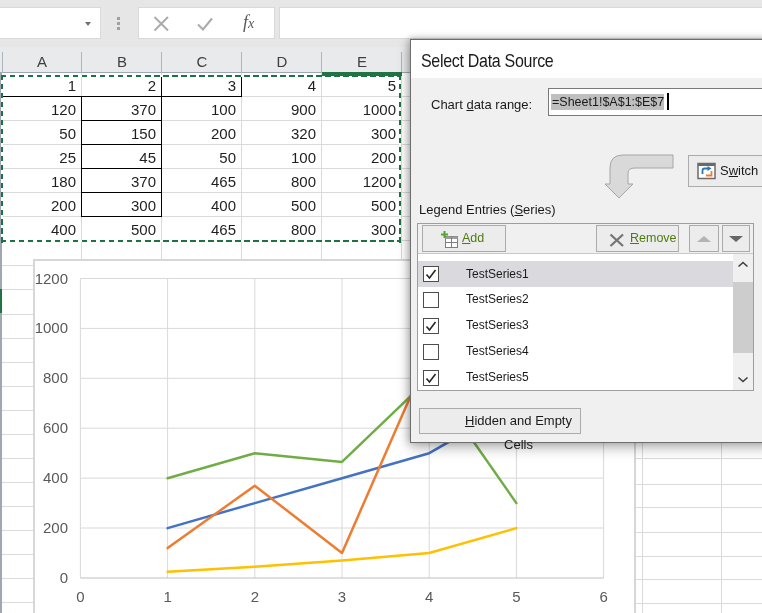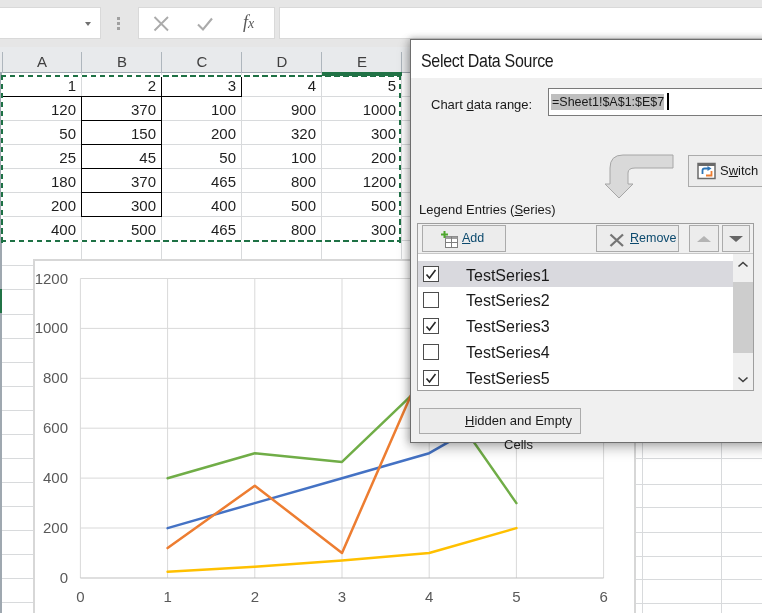--- a/index.html
+++ b/index.html
@@ -38,25 +38,25 @@
   .dlbl{position:absolute;font-size:13px;color:#1a1a1a;}
   #rangebox{position:absolute;left:137px;top:48px;width:230px;height:26px;background:#fff;border:1px solid #7a7a7a;}
   #rangetxt{position:absolute;left:2px;top:5px;font-size:12.5px;color:#1a1a1a;background:#bfbfbf;padding:1px 0 1px 1px;white-space:nowrap;}
   #caret{position:absolute;left:118px;top:4px;width:1.5px;height:17px;background:#000;}
   #switchbtn{position:absolute;left:277px;top:115px;width:95px;height:30px;background:#ececec;border:1px solid #ababab;}
   .btn-txt{font-size:13px;color:#1a1a1a;}
   u{text-decoration:underline;}
   
   #listouter{position:absolute;left:6px;top:183px;width:337px;height:168px;border:1px solid #9e9e9e;background:#fff;box-sizing:border-box;}
   #ltoolbar{position:absolute;left:0;top:0;width:100%;height:30px;background:#f0f0f0;border-bottom:1px solid #c8c8c8;box-sizing:border-box;}
-  .tbtn{position:absolute;top:1px;height:27px;background:#ececec;border:1px solid #ababab;box-sizing:border-box;font-size:12.5px;color:#0c4a6e;text-align:left;}
+  .tbtn{position:absolute;top:1px;height:27px;background:#ececec;border:1px solid #ababab;box-sizing:border-box;font-size:12.5px;color:#4d7c0f;text-align:left;}
   .tbtn span.lbl{position:absolute;top:5px;}
   .lrow{position:absolute;left:0;width:315px;height:26px;}
   .lrow .cb{position:absolute;left:5px;top:5px;width:14px;height:14px;background:#fff;border:1px solid #4d4d4d;}
-  .lrow .txt{position:absolute;left:48px;top:5.5px;font-size:16px;color:#1a1a1a;}
+  .lrow .txt{position:absolute;left:48px;top:5.5px;font-size:12px;color:#1a1a1a;}
   #sel1{background:#d9d9de;}
   
   #sbar{position:absolute;right:0;top:30px;width:20px;height:136px;background:#f0f0f0;}
   #sthumb{position:absolute;left:0px;top:28px;width:20px;height:71px;background:#cdcdcd;}
   #hiddenbtn{position:absolute;left:8px;top:368px;width:162px;height:26px;background:#ececec;border:1px solid #ababab;box-sizing:border-box;text-align:center;font-size:13px;color:#1a1a1a;line-height:24px;padding-left:37px;}
 </style>
 </head>
 <body>
 <div id="stage">
 

